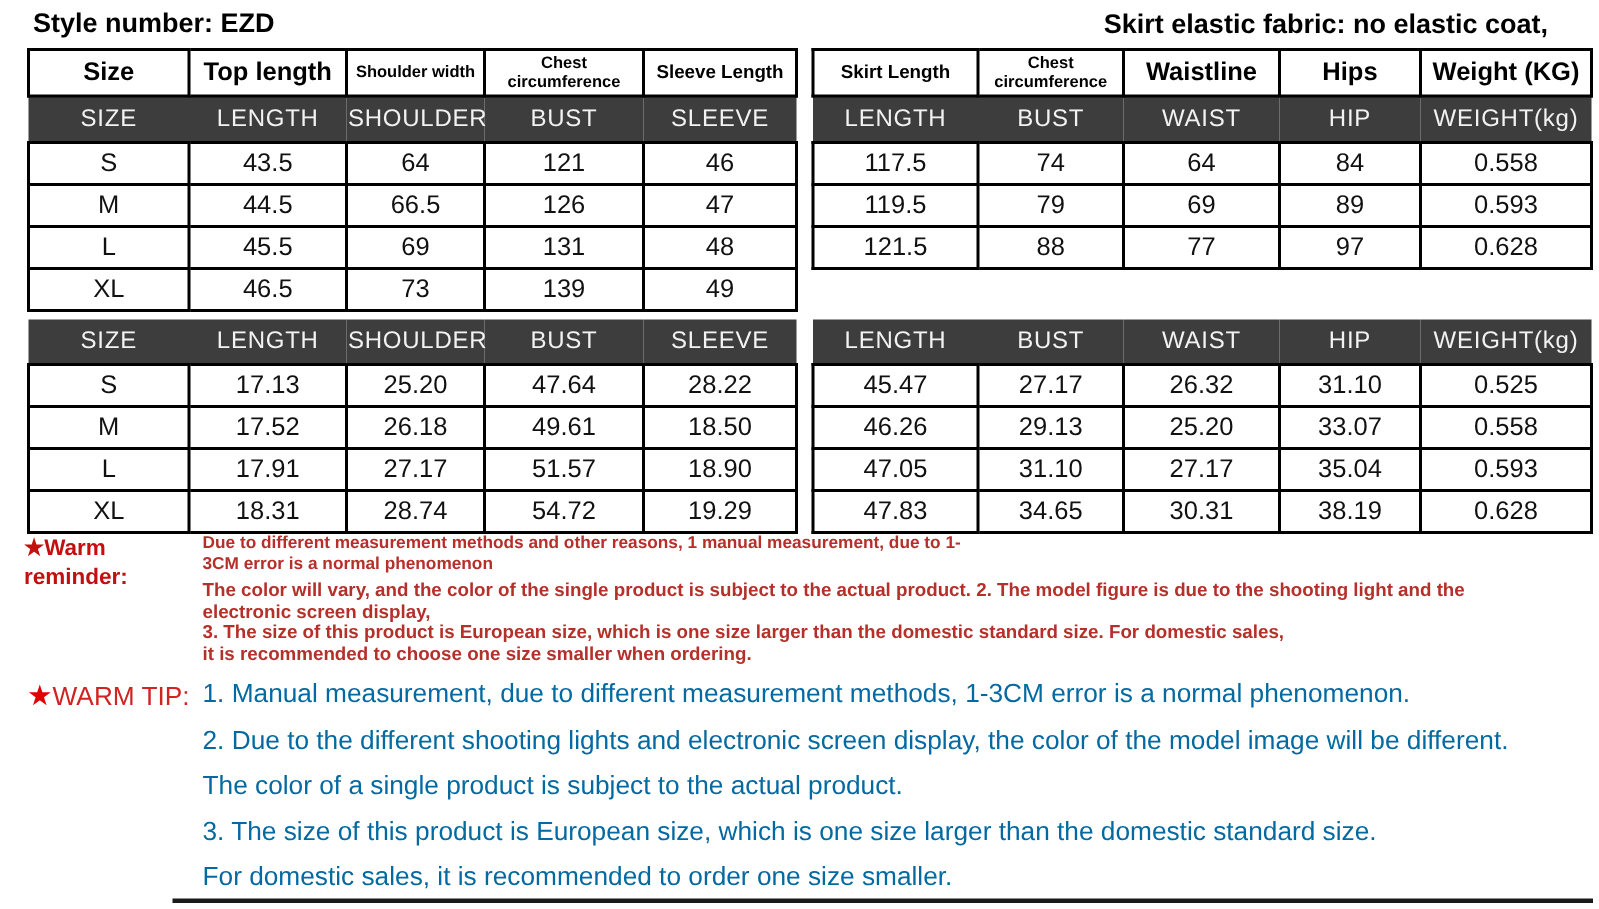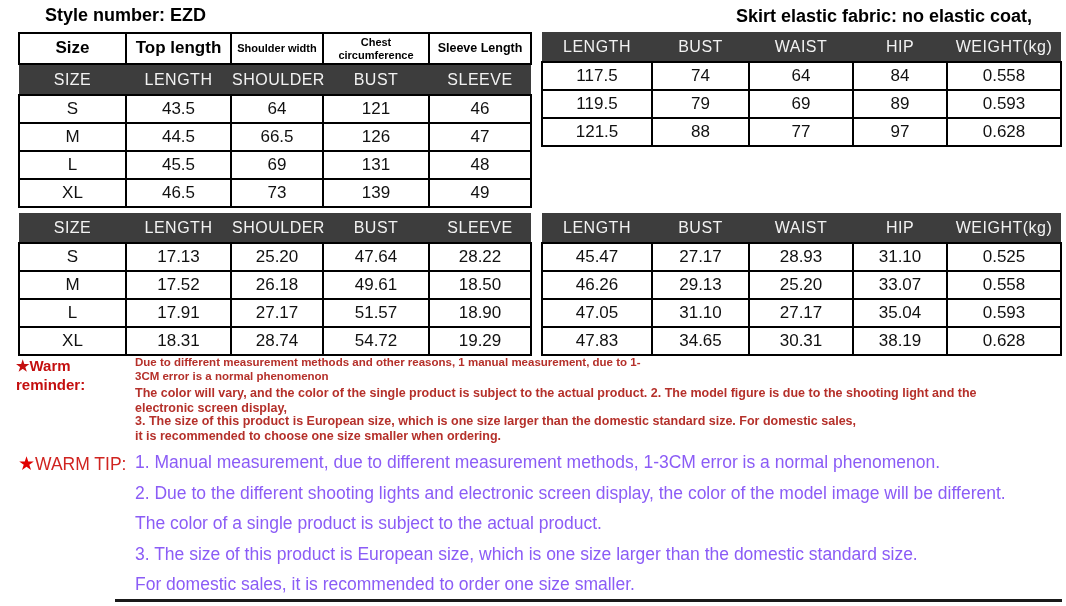--- a/index.html
+++ b/index.html
@@ -1,19 +1,19 @@
 <!DOCTYPE html>
 <html><head>
 <meta charset="utf-8">
 <style>
   html,body{margin:0;padding:0;background:#fff;}
   .canvas{position:relative;width:1066px;height:606px;background:#fff;overflow:hidden;
           font-family:"Liberation Sans",sans-serif;color:#000;}
 
-  .style-number{position:absolute;left:22px;top:5px;font-size:18px;font-weight:bold;margin-left:23px;}
+  .style-number{position:absolute;left:22px;top:5px;font-size:18px;font-weight:bold;}
   .fabric-note{position:absolute;right:34px;top:6px;font-size:18px;font-weight:bold;}
 
   table.szt{position:absolute;border-collapse:collapse;table-layout:fixed;}
   .t-top-cm{left:18px;top:32px;width:512px;}
   .t-skirt-cm{left:541px;top:32px;width:519px;}
   .t-top-in{left:18px;top:213px;width:512px;}
   .t-skirt-in{left:541px;top:213px;width:519px;}
 
   tr.whead th{border:2px solid #000;background:#fff;color:#000;height:27px;
               padding:1px 3px;line-height:1.1;text-align:center;font-weight:bold;}
@@ -28,21 +28,21 @@
   .wr-label{position:absolute;left:16px;top:356px;width:112px;color:#c40f0f;
             font-weight:bold;font-size:15px;line-height:19px;}
   .wr-star{color:#c40f0f;}
   .wr-p{position:absolute;color:#b5302a;font-weight:bold;}
   .wr-p1{left:135px;top:355px;width:515px;font-size:11.5px;line-height:14px;}
   .wr-p2{left:135px;top:386px;width:860px;font-size:12.5px;line-height:15px;}
   .wr-p3{left:135px;top:414px;width:730px;font-size:12.5px;line-height:15px;}
 
   .wt-label{position:absolute;left:18px;top:452px;font-size:17.5px;color:#d02420;}
   .wt-star{color:#e00000;font-size:19px;}
-  .wt-line{position:absolute;left:135px;width:920px;font-size:17.5px;color:#8b5cf6;white-space:nowrap;}
+  .wt-line{position:absolute;left:135px;width:920px;font-size:17.5px;color:#0369a1;white-space:nowrap;}
   .wt-1{top:452px;}
   .wt-2{top:483px;}
   .wt-3{top:513px;}
   .wt-4{top:544px;}
   .wt-5{top:574px;}
 
   .bottom-line{position:absolute;left:115px;top:599px;width:947px;height:3px;background:#1a1a1a;}
 </style>
 </head>
 <body>
@@ -108,20 +108,27 @@
 
   <table class="szt t-skirt-cm">
     <colgroup>
         <col style="width:110px">
         <col style="width:97px">
         <col style="width:104px">
         <col style="width:94px">
         <col style="width:114px">
       </colgroup>
     <tbody>
+      <tr class="whead">
+        <th class="fs-md">Skirt Length</th>
+        <th class="fs-sm">Chest circumference</th>
+        <th class="fs-lg">Waistline</th>
+        <th class="fs-lg">Hips</th>
+        <th class="fs-lg">Weight (KG)</th>
+      </tr>
       <tr class="dhead">
         <td>LENGTH</td>
         <td>BUST</td>
         <td>WAIST</td>
         <td>HIP</td>
         <td>WEIGHT(kg)</td>
       </tr>
       <tr class="drow">
         <td>117.5</td>
         <td>74</td>
@@ -205,21 +212,21 @@
       <tr class="dhead">
         <td>LENGTH</td>
         <td>BUST</td>
         <td>WAIST</td>
         <td>HIP</td>
         <td>WEIGHT(kg)</td>
       </tr>
       <tr class="drow">
         <td>45.47</td>
         <td>27.17</td>
-        <td>28.93</td>
+        <td>26.32</td>
         <td>31.10</td>
         <td>0.525</td>
       </tr>
       <tr class="drow">
         <td>46.26</td>
         <td>29.13</td>
         <td>25.20</td>
         <td>33.07</td>
         <td>0.558</td>
       </tr>

